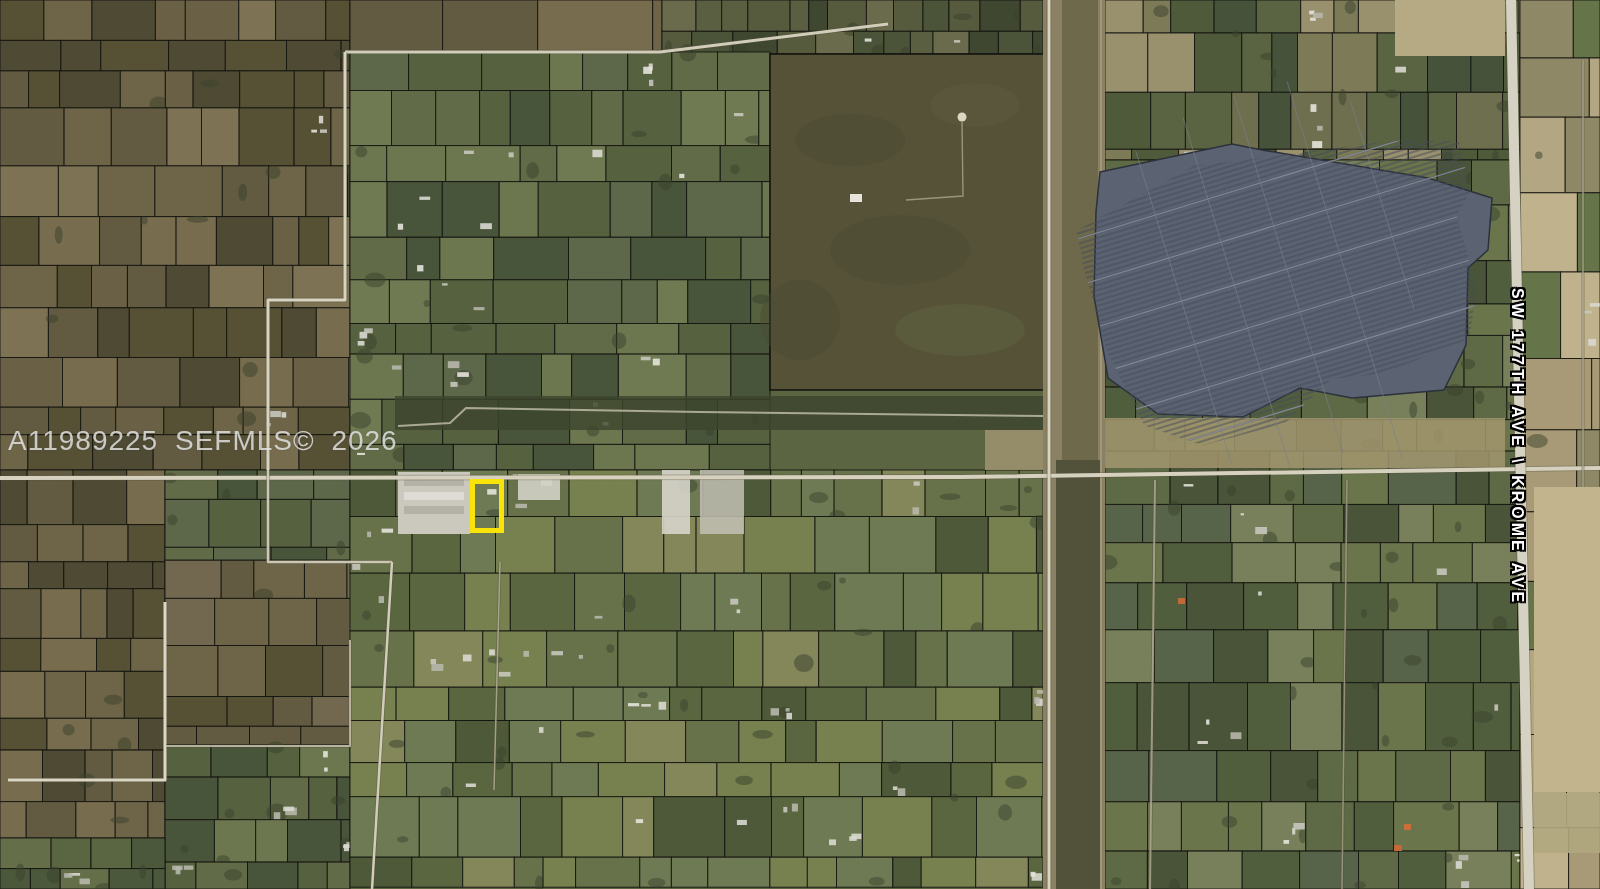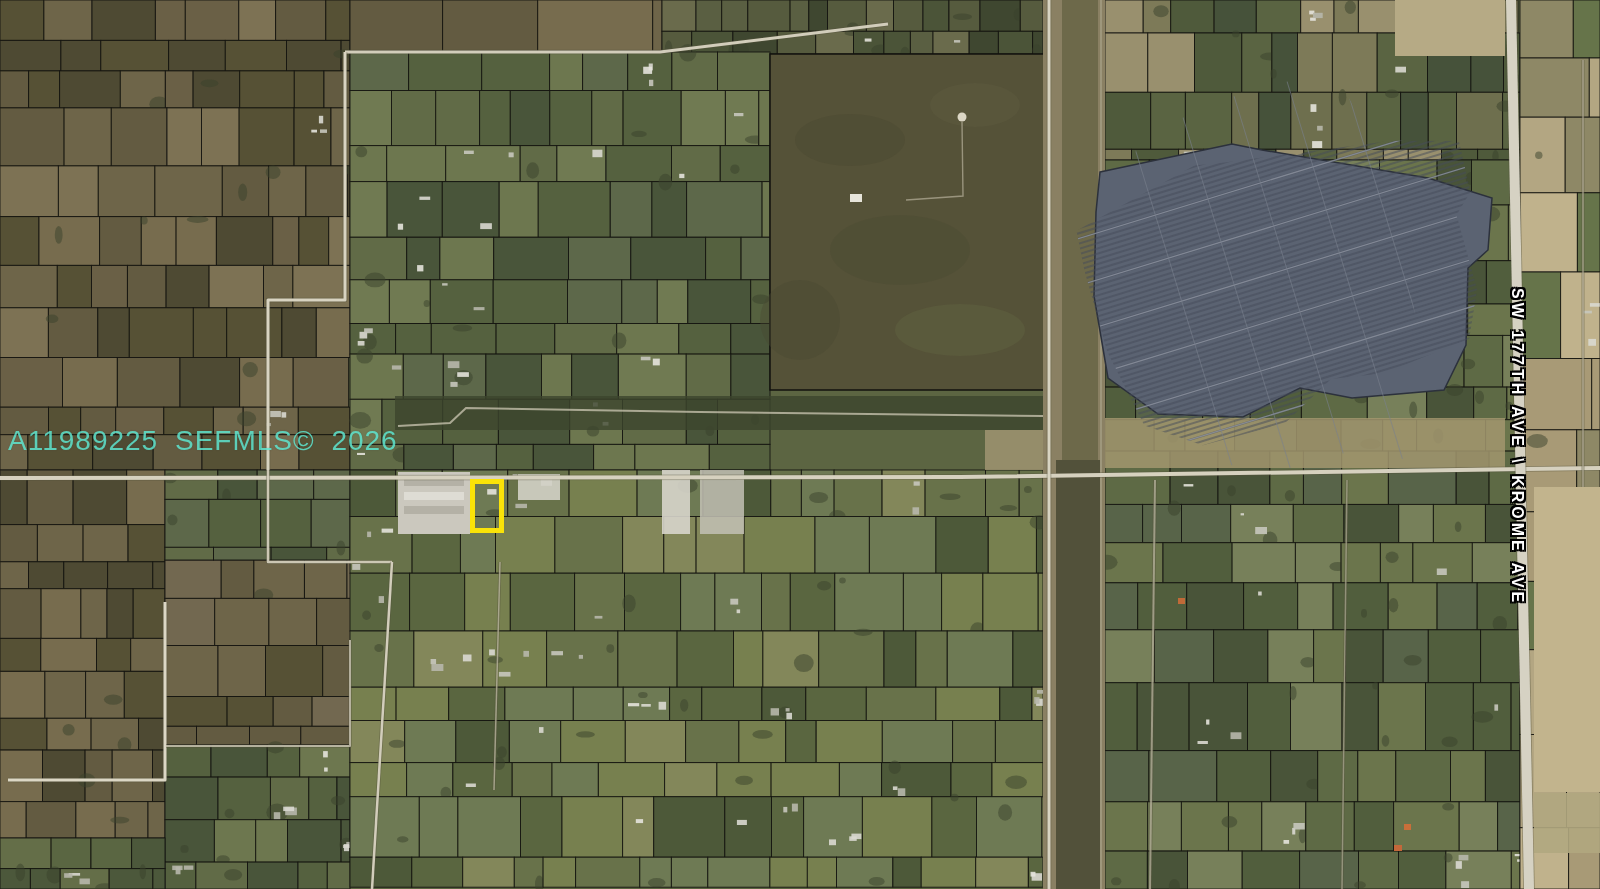--- a/index.html
+++ b/index.html
@@ -1201,16 +1201,16 @@
         <polyline points="1347,480 1342,889" fill="none" stroke="#55523c" stroke-width="3.1" stroke-opacity="0.45" stroke-linejoin="round"></polyline>
         <polyline points="1347,480 1342,889" fill="none" stroke="#bdb8a2" stroke-width="1.5" stroke-opacity="0.6" stroke-linejoin="round"></polyline>
         <polyline points="1049,0 1049,889" fill="none" stroke="#55523c" stroke-width="4.6" stroke-opacity="0.45" stroke-linejoin="round"></polyline>
         <polyline points="1049,0 1049,889" fill="none" stroke="#d8d4c2" stroke-width="3" stroke-opacity="1" stroke-linejoin="round"></polyline>
         <polyline points="1583,60 1583,487" fill="none" stroke="#55523c" stroke-width="3.1" stroke-opacity="0.45" stroke-linejoin="round"></polyline>
         <polyline points="1583,60 1583,487" fill="none" stroke="#c8c3ae" stroke-width="1.5" stroke-opacity="0.6" stroke-linejoin="round"></polyline>
         <polyline points="1511,0 1529,889" fill="none" stroke="#55523c" stroke-width="11.6" stroke-opacity="0.45" stroke-linejoin="round"></polyline>
         <polyline points="1511,0 1529,889" fill="none" stroke="#d6d2c3" stroke-width="10" stroke-opacity="1" stroke-linejoin="round"></polyline>
       </g>
     </svg>
-  <div class="watermark" style="left: 8px; top: 425px; font-size: 28px; color: #5eead4; opacity: 0.82;">A11989225 SEFMLS© 2026</div>
+  <div class="watermark" style="left: 8px; top: 425px; font-size: 28px; color: #e5e5e5; opacity: 0.82;">A11989225 SEFMLS© 2026</div>
   <div class="road-label" style="left: 1508px; top: 288px; font-size: 16px; letter-spacing: 4px; color: rgb(255, 255, 255);">SW 177TH AVE \ KROME AVE</div>
   <div class="highlight" style="left: 470px; top: 479px; width: 34px; height: 54px; border-width: 5px; border-color: rgb(250, 227, 8);"></div>
 </div>
 
 </body></html>

